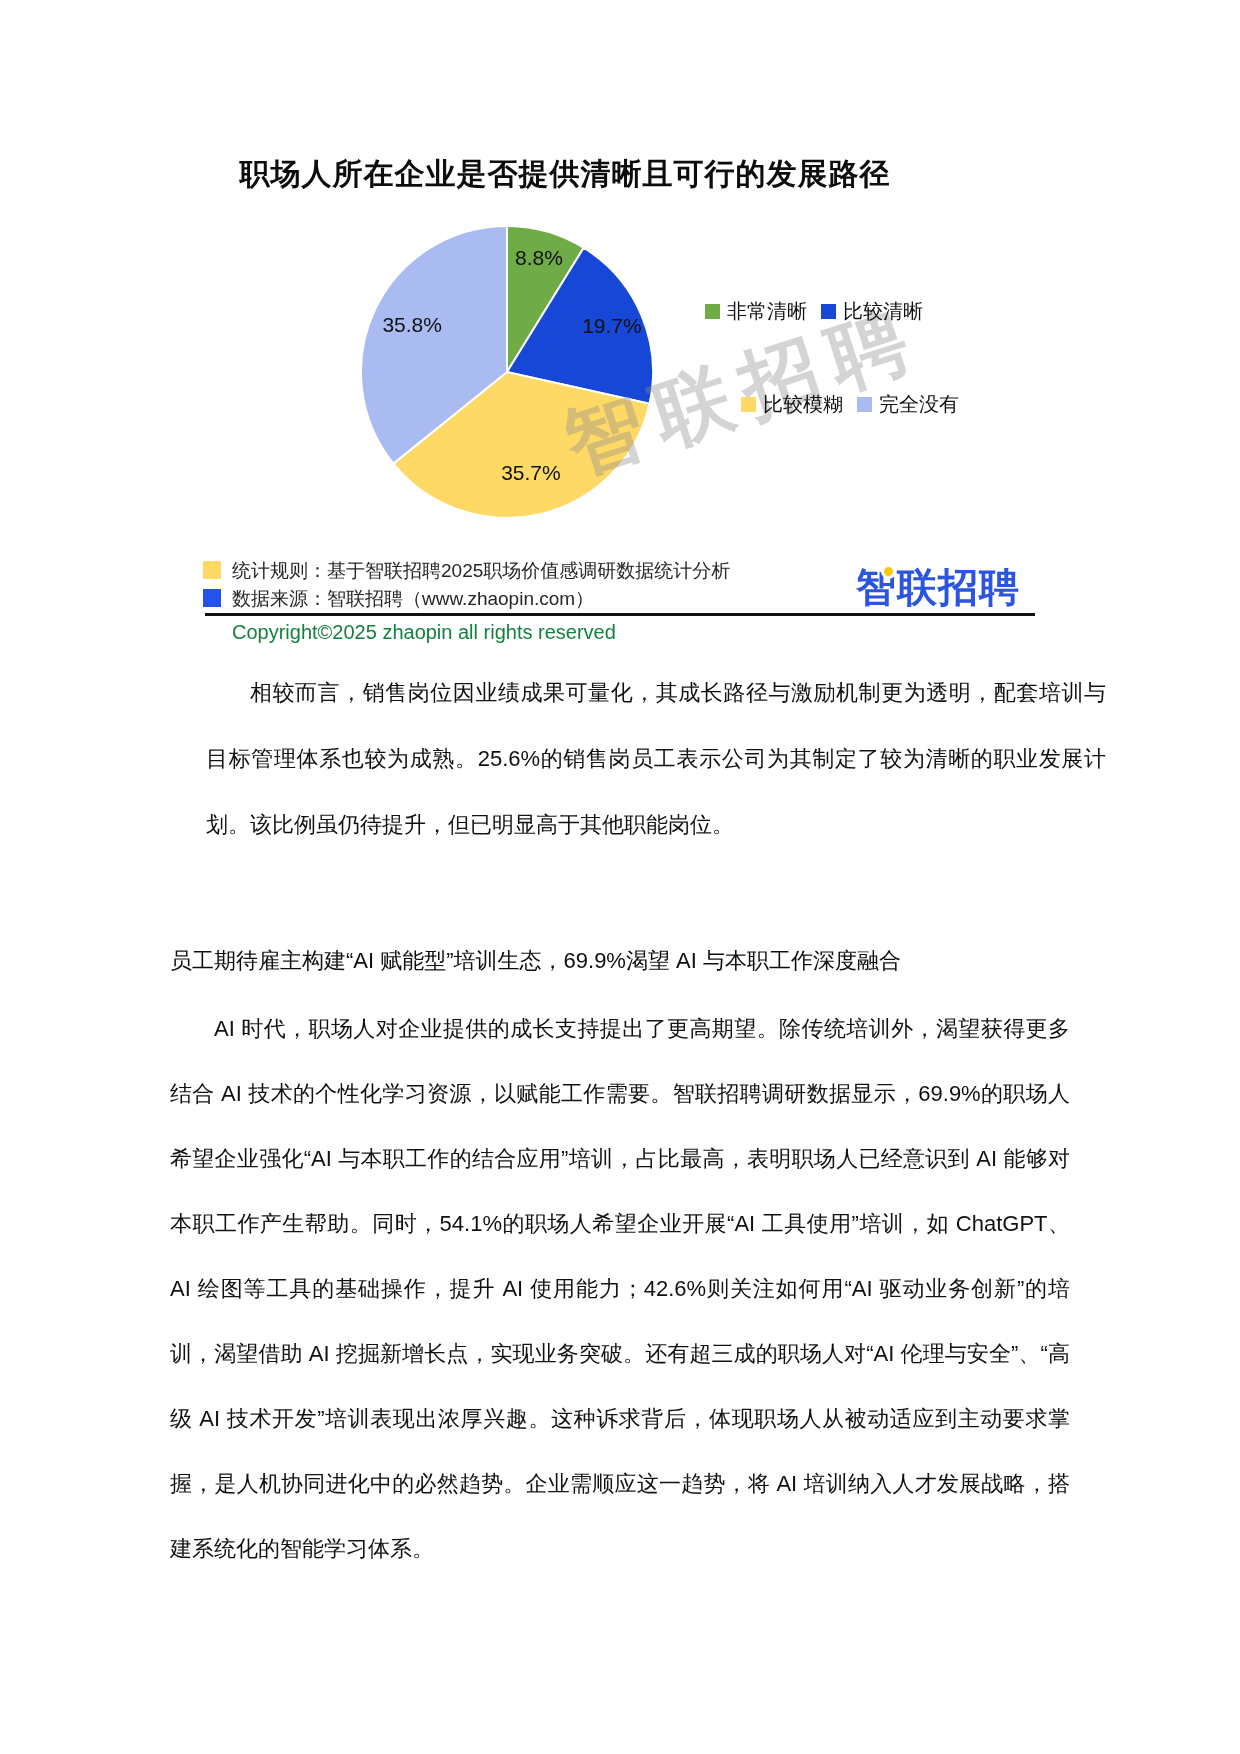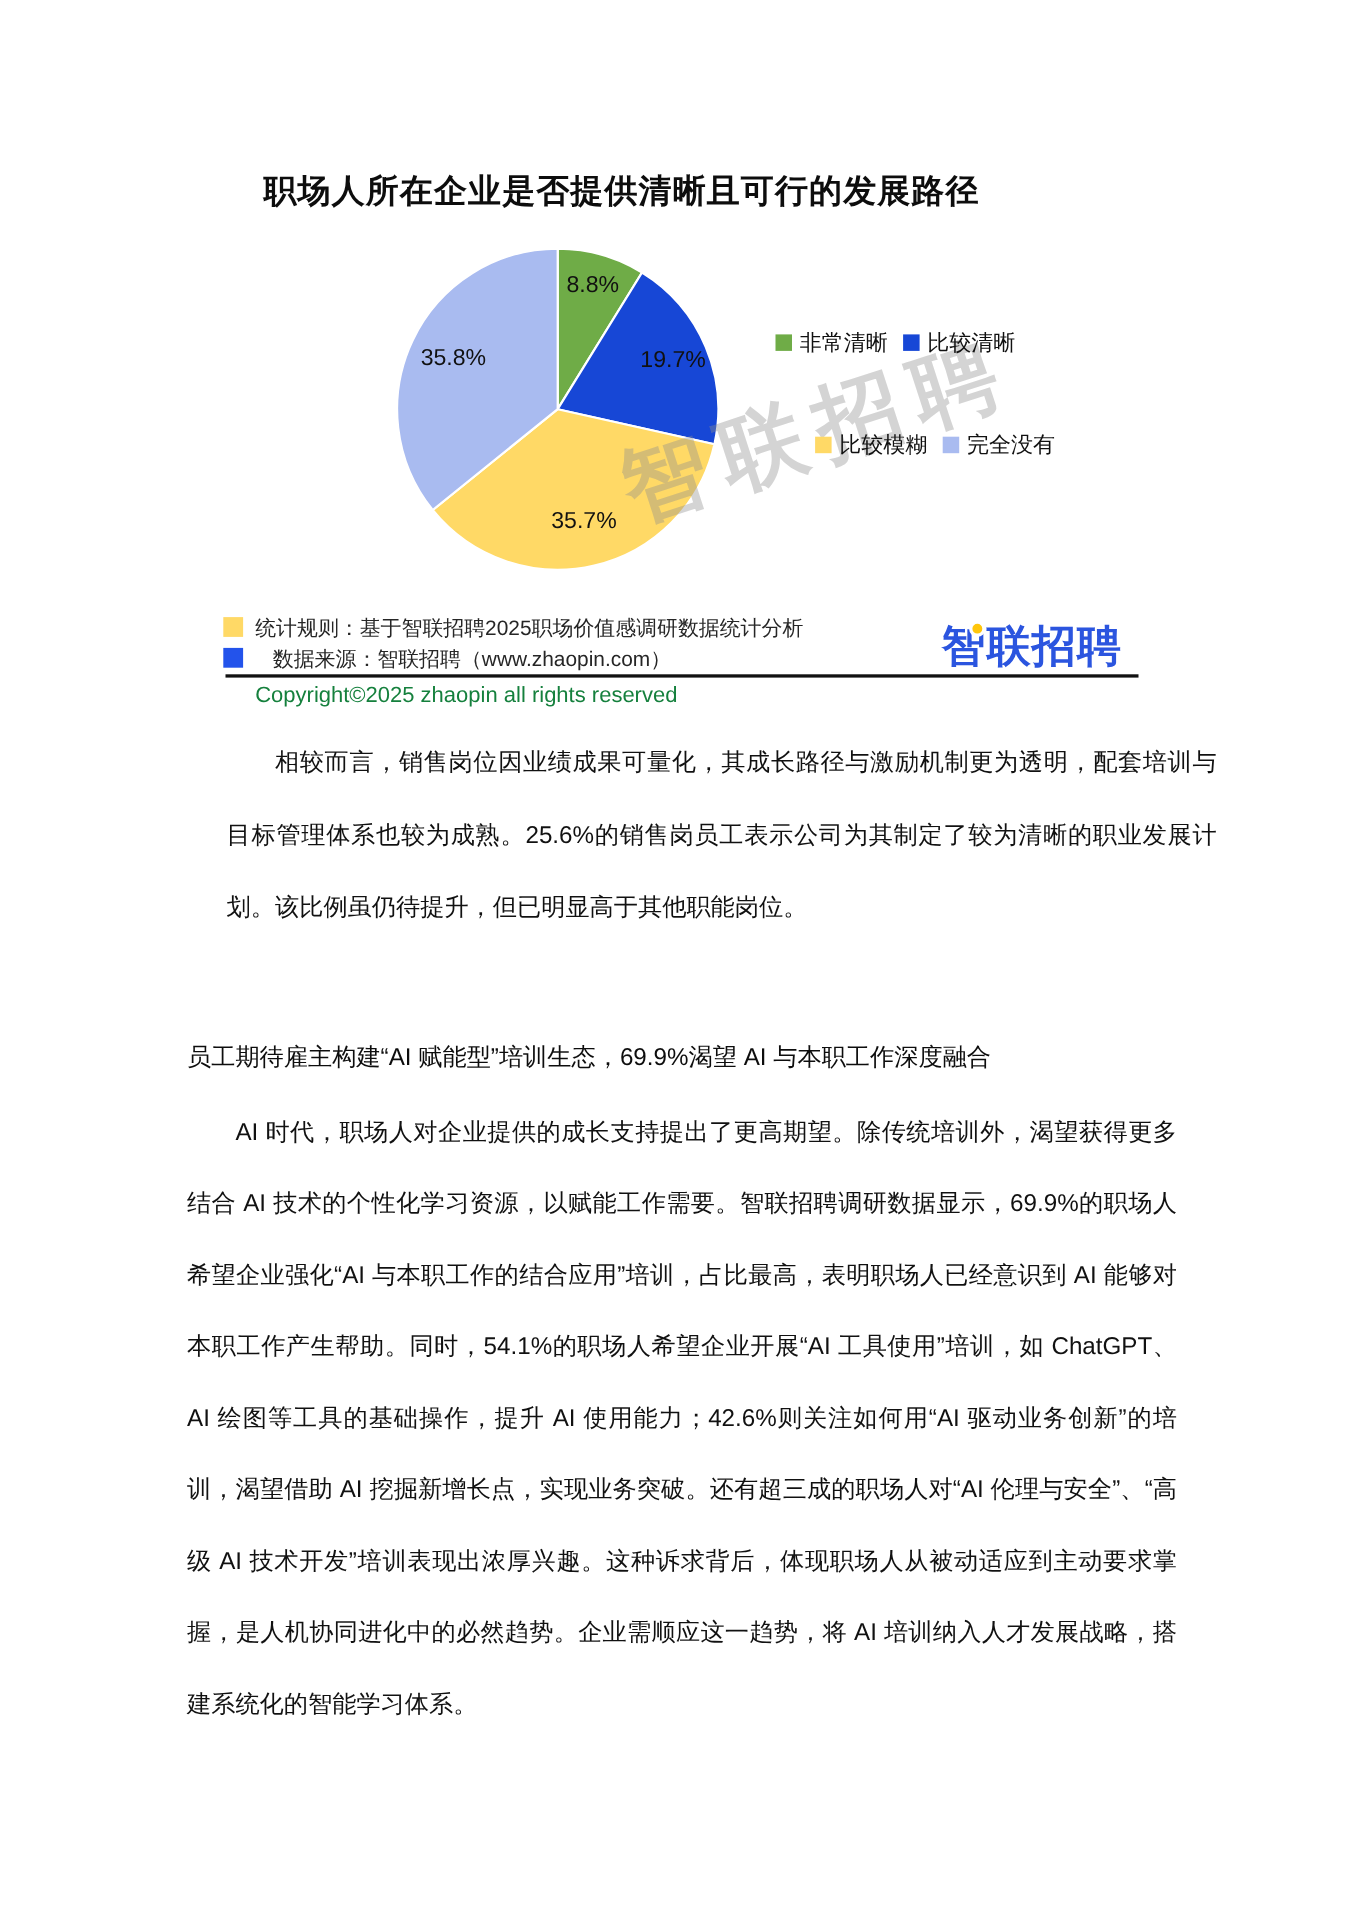--- a/index.html
+++ b/index.html
@@ -37,21 +37,21 @@
   .legend-row-2 { top:391px;padding-left:36px; }
   .legend-item { display:flex; align-items:center; margin-right:14px; height:26px; }
   .legend-swatch { width:15px; height:15px; margin-right:7px; flex:0 0 auto; }
   .legend-label { font-size:20px; color:#111111; white-space:nowrap; }
   
   .src-marker { position:absolute; width:18px; height:18px; }
   .src-marker-1 { left:203px; top:561px; }
   .src-marker-2 { left:203px; top:589px; }
   .src-text { position:absolute; left:232px; font-size:19px; color:#262626; white-space:nowrap; }
   .src-text-1 { top:558px; }
-  .src-text-2 { top:586px;margin-left:16px; }
+  .src-text-2 { top:586px; }
   .logo { position:absolute; left:856px; top:560px; height:46px; z-index:1; }
   .logo-text { font-size:40px; font-weight:800; letter-spacing:1px; white-space:nowrap; }
   .logo-dot {
     position:absolute; left:25px; top:4px; width:15px; height:15px;
     border-radius:50%; border:3px solid #ffffff;
   }
   .separator { position:absolute; left:205px; top:613px; width:830px; height:3px; background:#111111; }
   .copyright { position:absolute; left:232px; top:621px; font-size:20px; color:#15803d; }
   
   .body-par {

